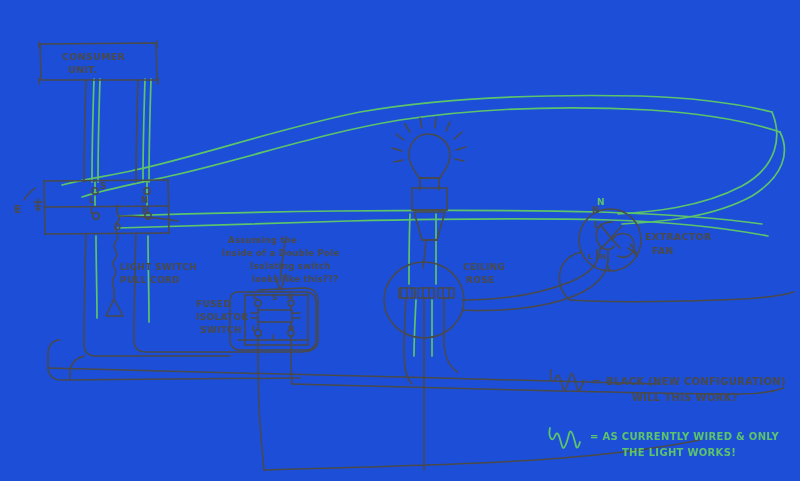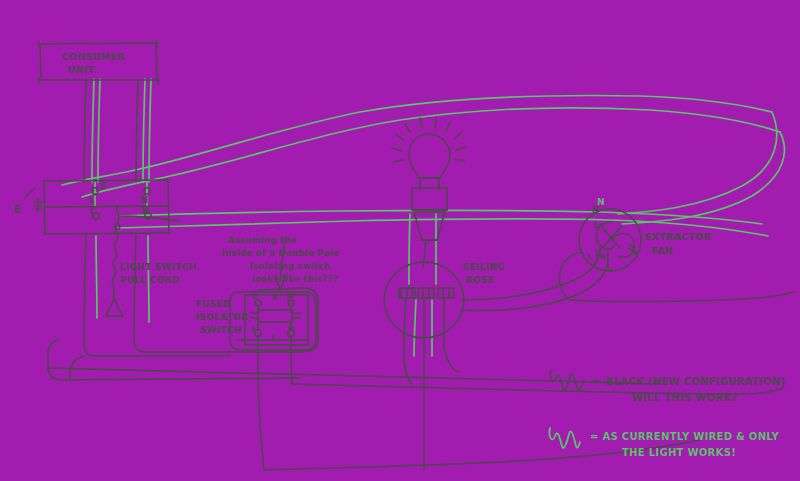--- a/index.html
+++ b/index.html
@@ -4,21 +4,21 @@
 <style>
   html, body {
     margin: 0;
     padding: 0;
     background: #ffffff;
   }
   #canvas {
     position: relative;
     width: 800px;
     height: 481px;
-    background: #a21caf;
+    background: #1d4ed8;
     overflow: hidden;
     font-family: "DejaVu Sans", sans-serif;
   }
   svg.layer {
     position: absolute;
     top: 0; left: 0;
     width: 800px;
     height: 481px;
   }
   .hand {

